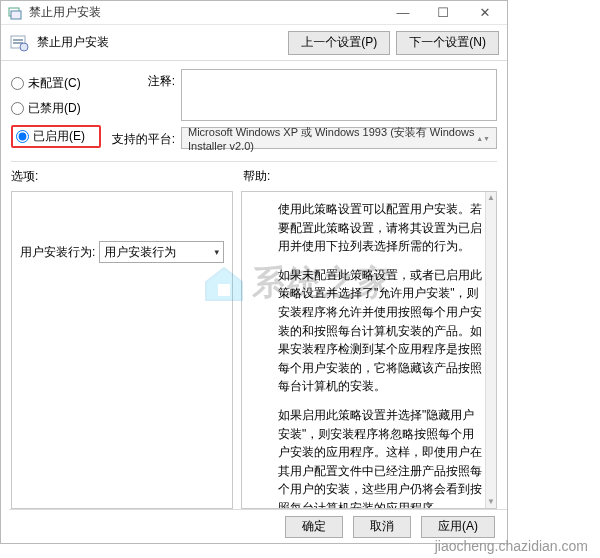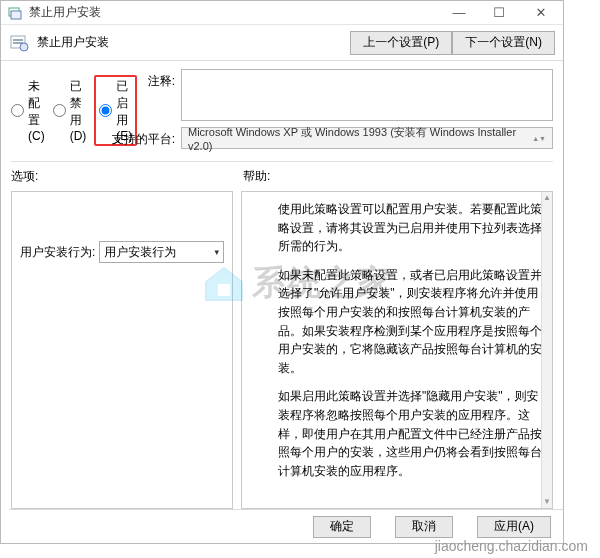--- a/index.html
+++ b/index.html
@@ -1,29 +1,29 @@
 <!DOCTYPE html>
 <html><head>
 <meta charset="utf-8">
 <style>
   * { box-sizing: border-box; margin: 0; padding: 0; }
   html, body { width: 600px; height: 558px; font-family: "Microsoft YaHei", "Segoe UI", sans-serif; font-size: 12px; background: #fff; color: #000; }
-  .window { width: 564px; height: 544px; border: 1px solid #b9b9b9; display: flex; flex-direction: column; background: #fff; }
+  .window { width: 508px; height: 544px; border: 1px solid #b9b9b9; display: flex; flex-direction: column; background: #fff; }
   .titlebar { height: 24px; background: #fff; display: flex; align-items: center; border-bottom: 1px solid #e6e6e6; }
   .titlebar .icon { width: 16px; height: 16px; margin: 0 6px; display:inline-flex; align-items:center; justify-content:center;}
   .titlebar .title { flex: 1; font-size: 12px; color: #333; }
   .win-btns { display: flex; height: 100%; }
   .win-btn { width: 40px; display: flex; align-items: center; justify-content: center; color: #555; font-size: 13px; }
   .win-btn.close { width: 44px; }
   .header-row { height: 36px; border-bottom: 1px solid #dcdcdc; display: flex; align-items: center; padding: 0 8px; }
   .header-row .hicon { width: 20px; height: 20px; margin-right: 8px; }
   .header-row .htitle { flex: 1; font-size: 12px; }
-  .nav-btn { height: 24px; padding: 0 12px; border: 1px solid #adadad; background: #e9e9e9; font-size: 12px; display:inline-flex; align-items:center; }
+  .nav-btn { height: 24px; padding: 0 12px; border: 1px solid #adadad; background: #e9e9e9; margin-left: 6px; font-size: 12px; display:inline-flex; align-items:center; }
   .row-annot { display: flex; align-items: flex-start; padding: 8px 10px 4px 10px; gap: 10px; }
-  .config-col { width: 90px; display: flex; flex-direction: row; gap: 8px; padding-top: 6px; }
+  .config-col { width: 90px; display: flex; flex-direction: column; gap: 8px; padding-top: 6px; }
   .radio { display: flex; align-items: center; gap: 4px; font-size: 12px; }
   .radio input { margin: 0; }
   .hl { border: 2px solid #e33; padding: 1px 3px; border-radius: 2px; }
   .annot-right { flex: 1; }
   .label-col { width: 70px; text-align: right; padding-right: 6px; padding-top: 4px; font-size: 12px; }
   .annot-row { display: flex; margin-bottom: 6px; }
   .annot-box { flex: 1; height: 52px; border: 1px solid #b7b7b7; background: #fff; }
   .suppl-box { flex: 1; height: 22px; border: 1px solid #b7b7b7; background: #f3f3f3; color: #333; padding: 2px 6px; font-size: 11px; display:flex; justify-content:space-between; align-items:center; }
   .row-sep { border-top: 1px solid #e0e0e0; margin: 2px 10px; }
   .labels-row { display: flex; padding: 4px 10px 2px 10px; gap: 10px; }
@@ -31,21 +31,21 @@
   .labels-row .lbl-right { font-size: 12px; }
   .panes { display: flex; padding: 4px 10px 0 10px; gap: 8px; flex: 1; min-height: 0; }
   .left-pane { width: 222px; border: 1px solid #c9c9c9; padding: 8px; position: relative; }
   .left-pane .lrow { display: flex; align-items: center; gap: 4px; margin-top: 41px; }
   .left-pane .lrow .llbl { font-size: 12px; white-space: nowrap; }
   .dropdown { flex: 1; height: 22px; border: 1px solid #aaa; background: #fff; display: flex; align-items: center; padding: 0 4px; font-size: 12px; justify-content: space-between; }
   .dropdown .arrow { font-size: 9px; color: #333; }
   .right-pane { flex: 1; border: 1px solid #c9c9c9; padding: 8px 10px 8px 8px; font-size: 12px; line-height: 1.55; overflow: hidden; position: relative; }
   .right-pane p { margin-bottom: 10px; margin-left: 28px; }
   .scroll-stub { position: absolute; right: 0; top: 0; width: 11px; height: 100%; border-left: 1px solid #ddd; background: #f2f2f2; display:flex; flex-direction:column; justify-content:space-between; align-items:center; font-size:8px; color:#999;}
-  .footer { height: 34px; border-top: 1px solid #dcdcdc; display: flex; align-items: center; justify-content: flex-end; padding: 0 12px; gap: 24px; margin-left: 8px; }
+  .footer { height: 34px; border-top: 1px solid #dcdcdc; display: flex; align-items: center; justify-content: flex-end; padding: 0 12px; gap: 10px; margin-left: 8px; }
   .btn { height: 22px; padding: 0 16px; border: 1px solid #adadad; background: #e9e9e9; font-size: 12px; display:inline-flex; align-items:center;}
   .watermark { position: absolute; pointer-events: none; opacity: 0.18; font-size: 34px; font-weight:700; color: #0d5; display:flex; align-items:center; gap:4px;}
   .watermark.logo { left: 200px; top: 260px; }
   .wm-text { font-family: "SimHei","Microsoft YaHei"; color:#111; letter-spacing:1px;}
   .wm-small { position:absolute; right: 12px; bottom: 4px; font-size: 14px; color:#999; pointer-events:none;}
   .suppl-arrows { display:flex; flex-direction:column; font-size:7px; line-height:7px; color:#888;}
   svg { display:block; }
 </style>
 </head>
 <body>

